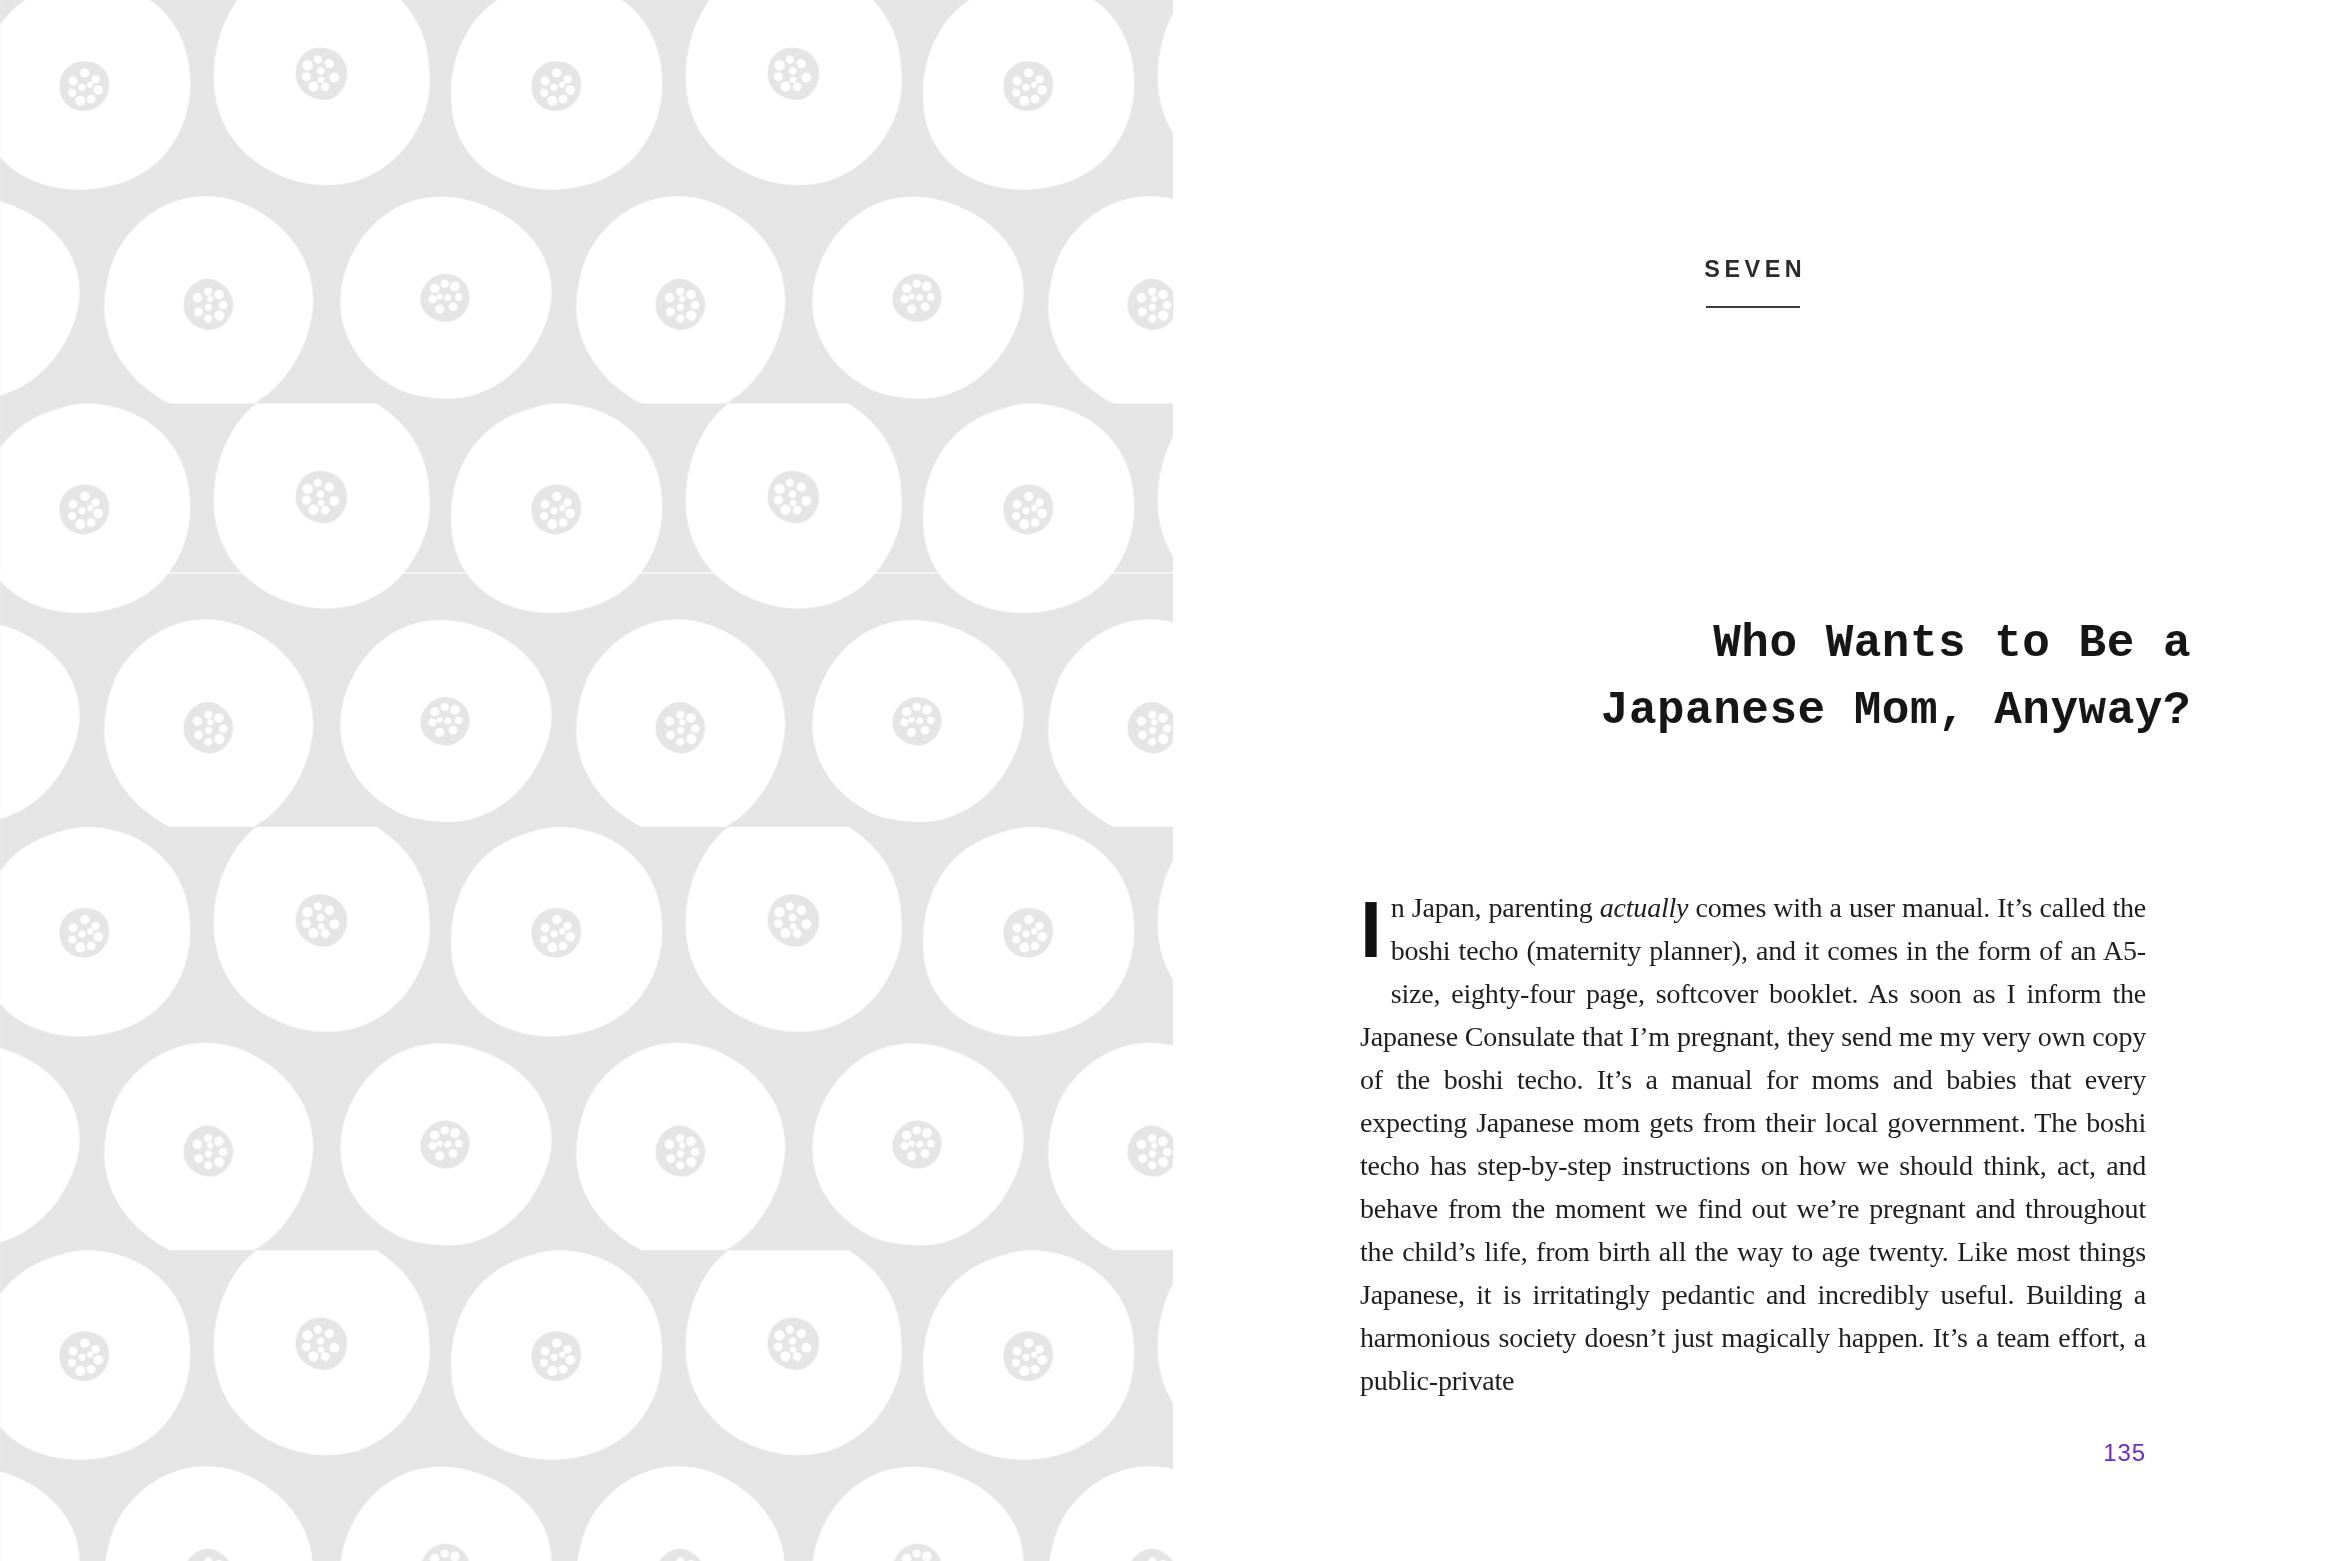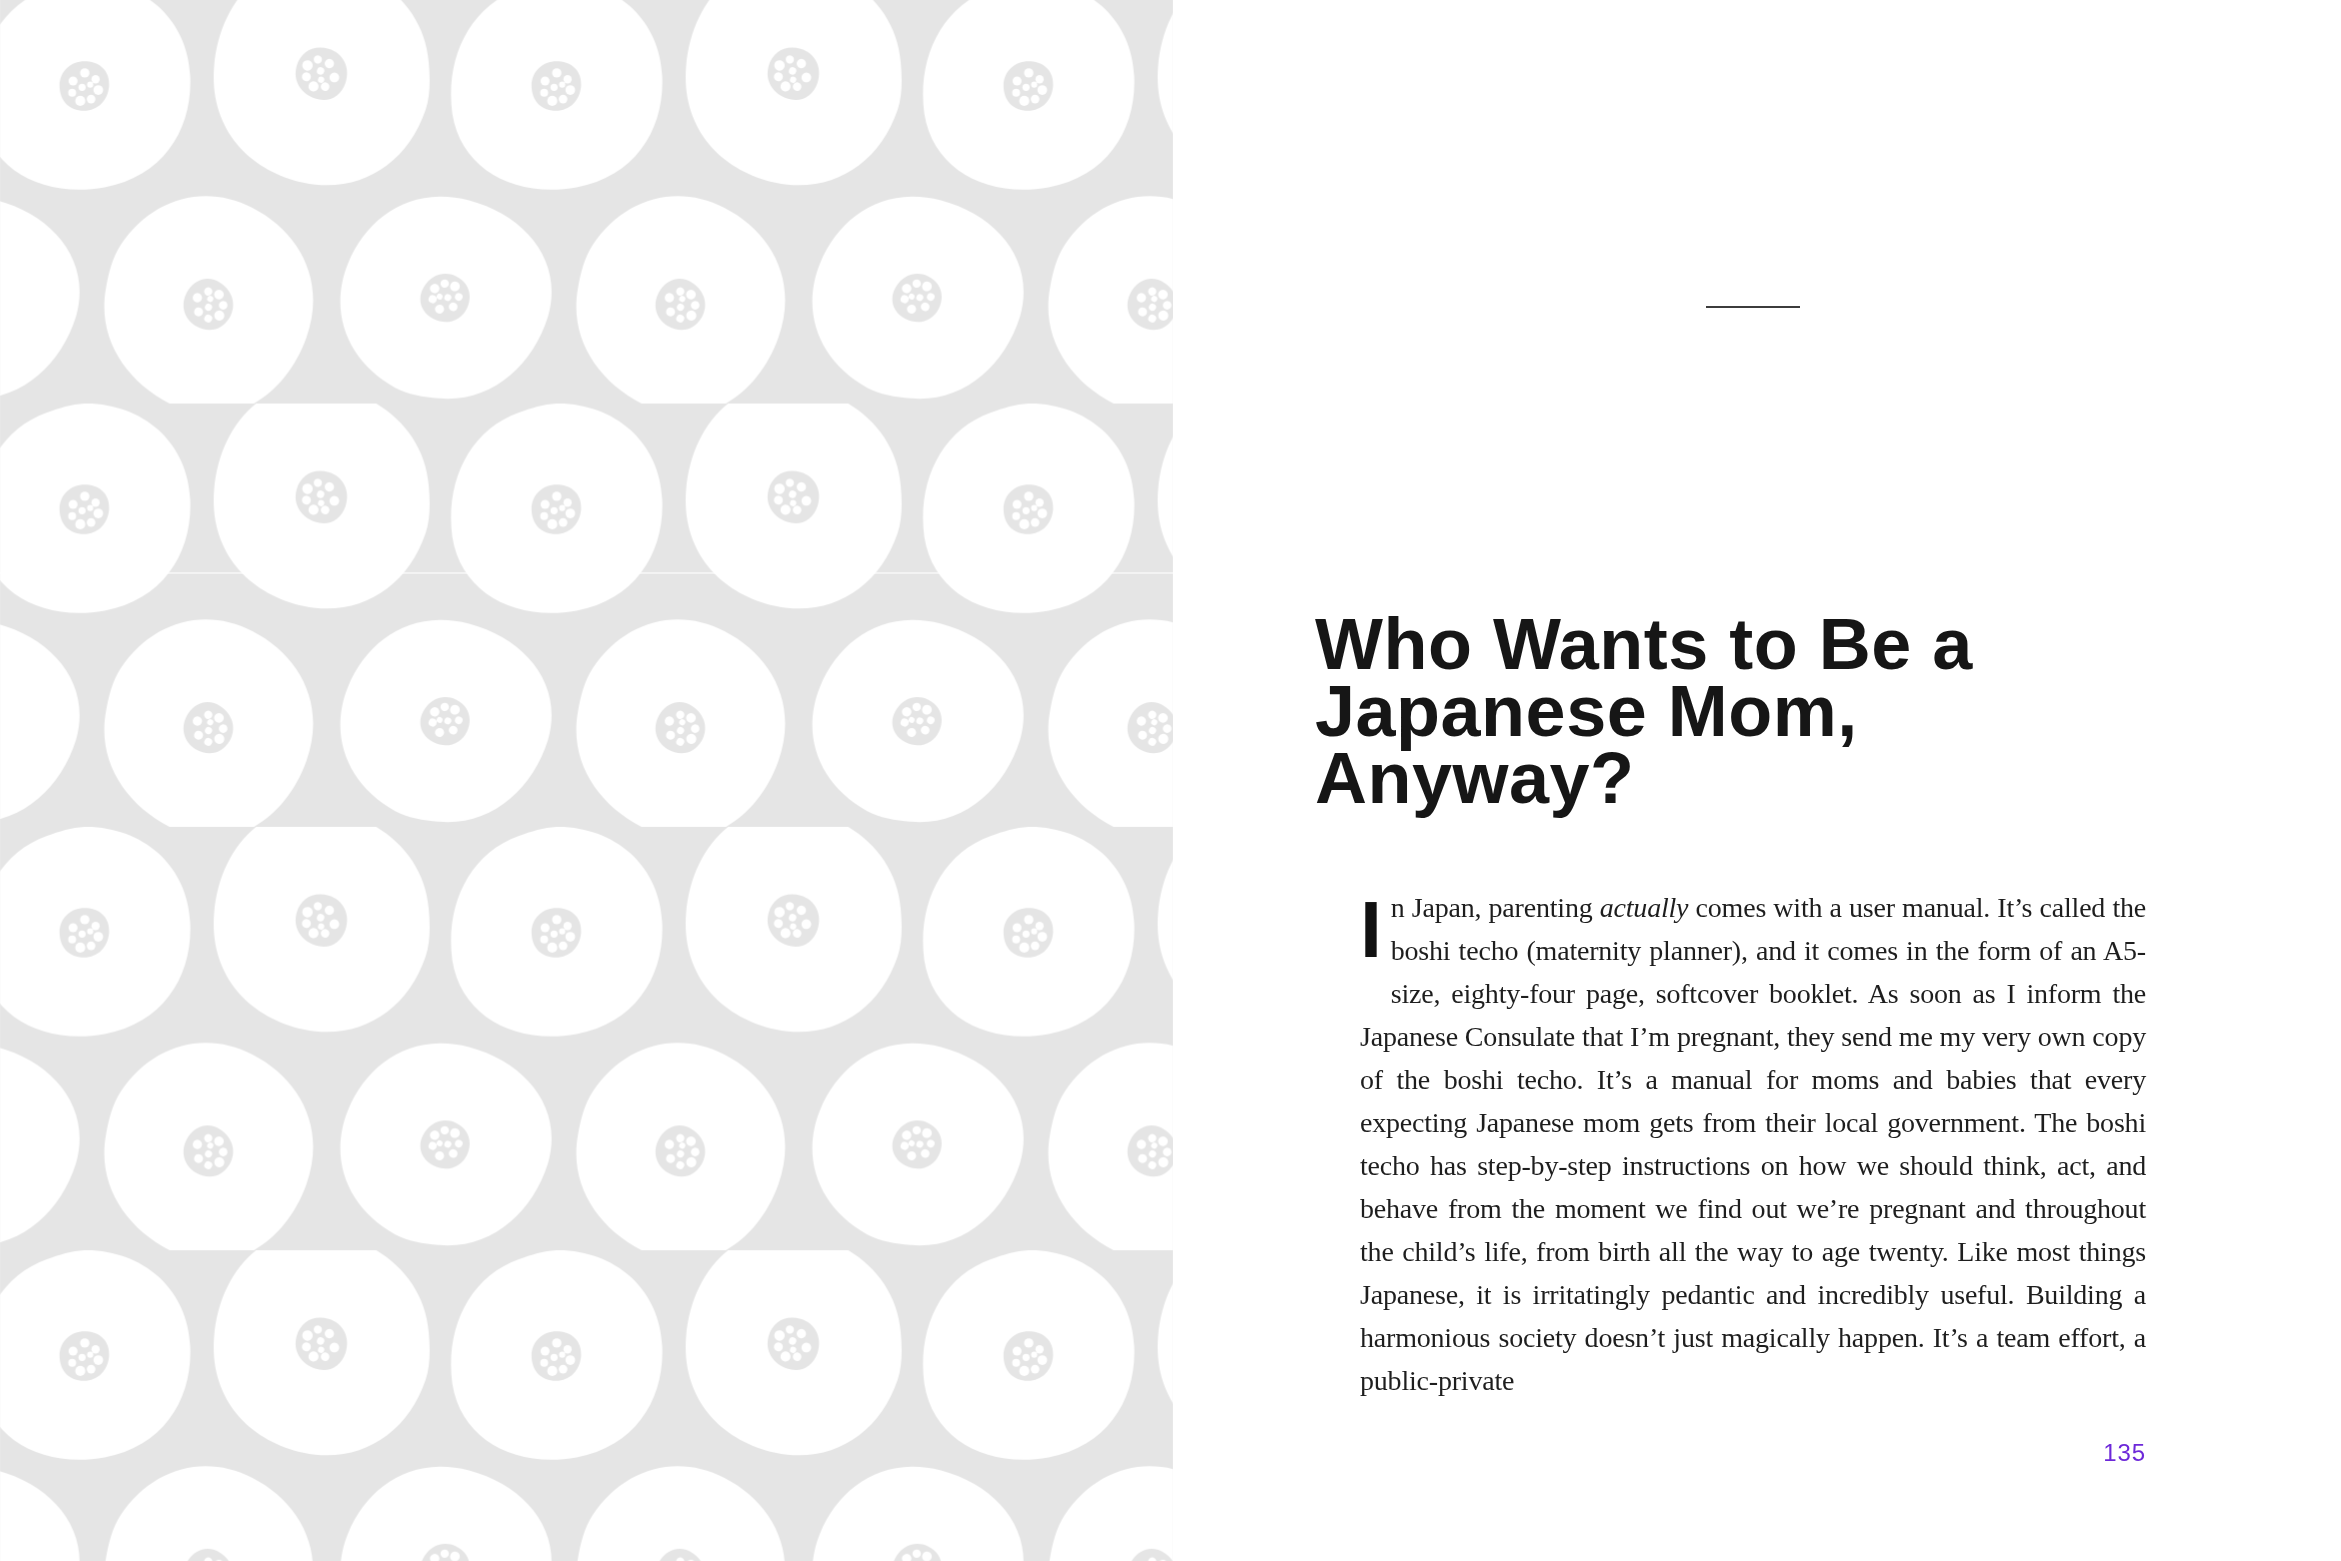--- a/index.html
+++ b/index.html
@@ -58,24 +58,24 @@
   .chapter-rule {
     display: inline-block;
     width: 94px; height: 1.8px;
     background: #3c3c3c;
   }
   .chapter-title {
     position: absolute;
     left: 142px; width: 876px;
     top: 611px;
     margin: 0;
-    text-align: left;
-    font-family: Liberation Sans, sans-serif;
+    text-align: right;
+    font-family: Liberation Mono, monospace;
     font-weight: 700;
-    font-size: 72px;
+    font-size: 46px;
     line-height: 67px;
     letter-spacing: 0.5px;
     color: #161616;
   }
   .body-paragraph {
     position: absolute;
     left: 187px; width: 786px;
     top: 858px;
     font-size: 28px;
     line-height: 43px;
@@ -142,20 +142,21 @@
       </pattern>
     </defs>
     <rect width="1302" height="1733" fill="#e5e5e5"></rect>
     <rect width="1302" height="1733" fill="url(#poppies)"></rect>
   </svg>
   <div class="seam"></div>
 </div>
 
 <div class="right-page">
 
+  <div class="chapter-label">SEVEN</div>
 
   <div class="chapter-rule-wrap">
     <span class="chapter-rule"></span>
   </div>
 
   <h1 class="chapter-title"><span>Who Wants to Be a</span><br><span>Japanese Mom, Anyway?</span></h1>
 
   <p class="body-paragraph"><span class="dropcap">I</span><span>n Japan, parenting </span><em>actually</em><span> comes with a user manual. It’s called the boshi techo (maternity planner), and it comes in the form of an A5-size, eighty-four page, softcover booklet. As soon as I inform the Japanese Consulate that I’m pregnant, they send me my very own copy of the boshi techo. It’s a manual for moms and babies that every expecting Japanese mom gets from their local government. The boshi techo has step-by-step instructions on how we should think, act, and behave from the moment we find out we’re pregnant and throughout the child’s life, from birth all the way to age twenty. Like most things Japanese, it is irritatingly pedantic and incredibly useful. Building a harmonious society doesn’t just magically happen. It’s a team effort, a public-private</span></p>
 
   <div class="folio">135</div>

